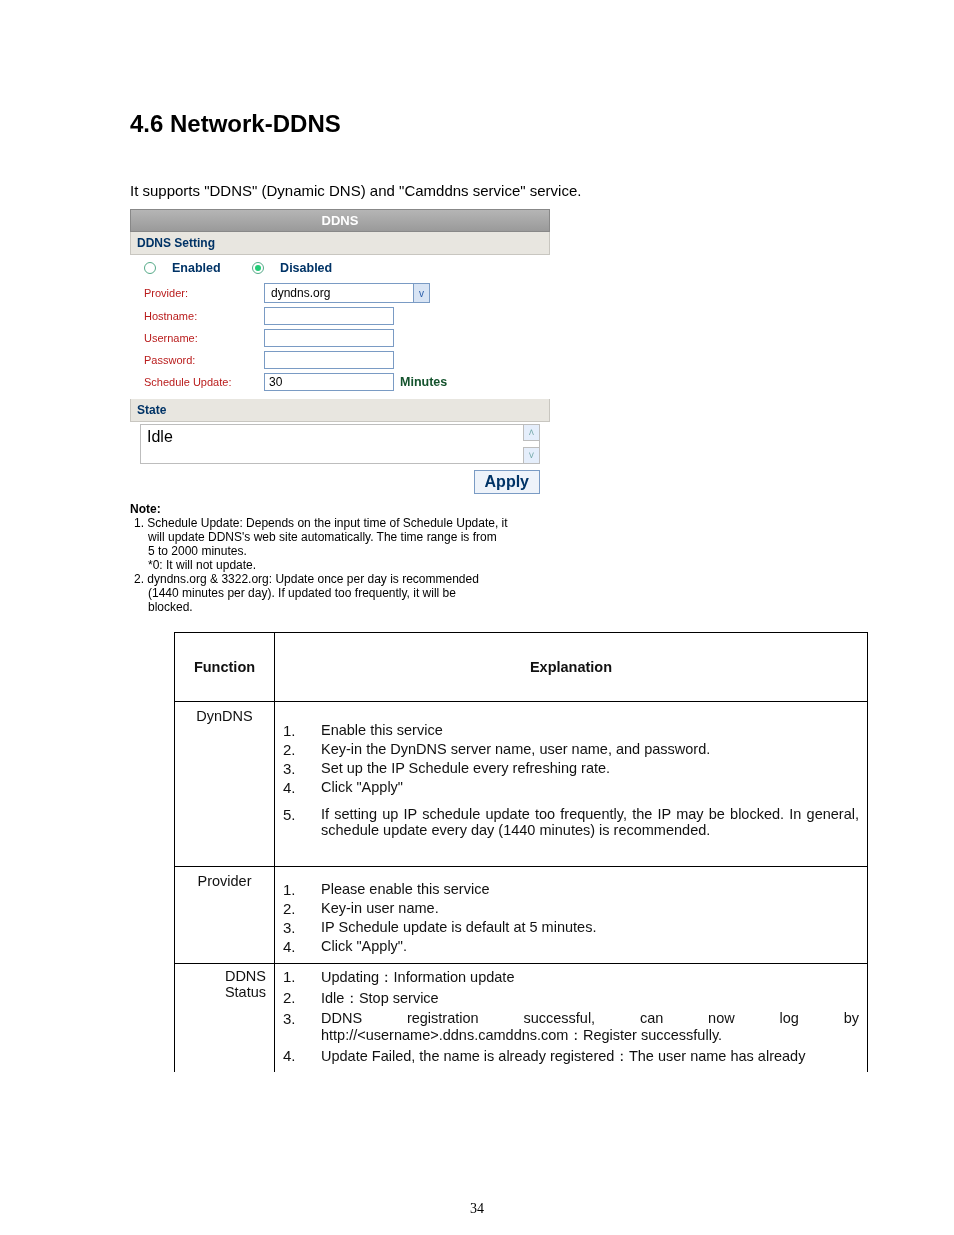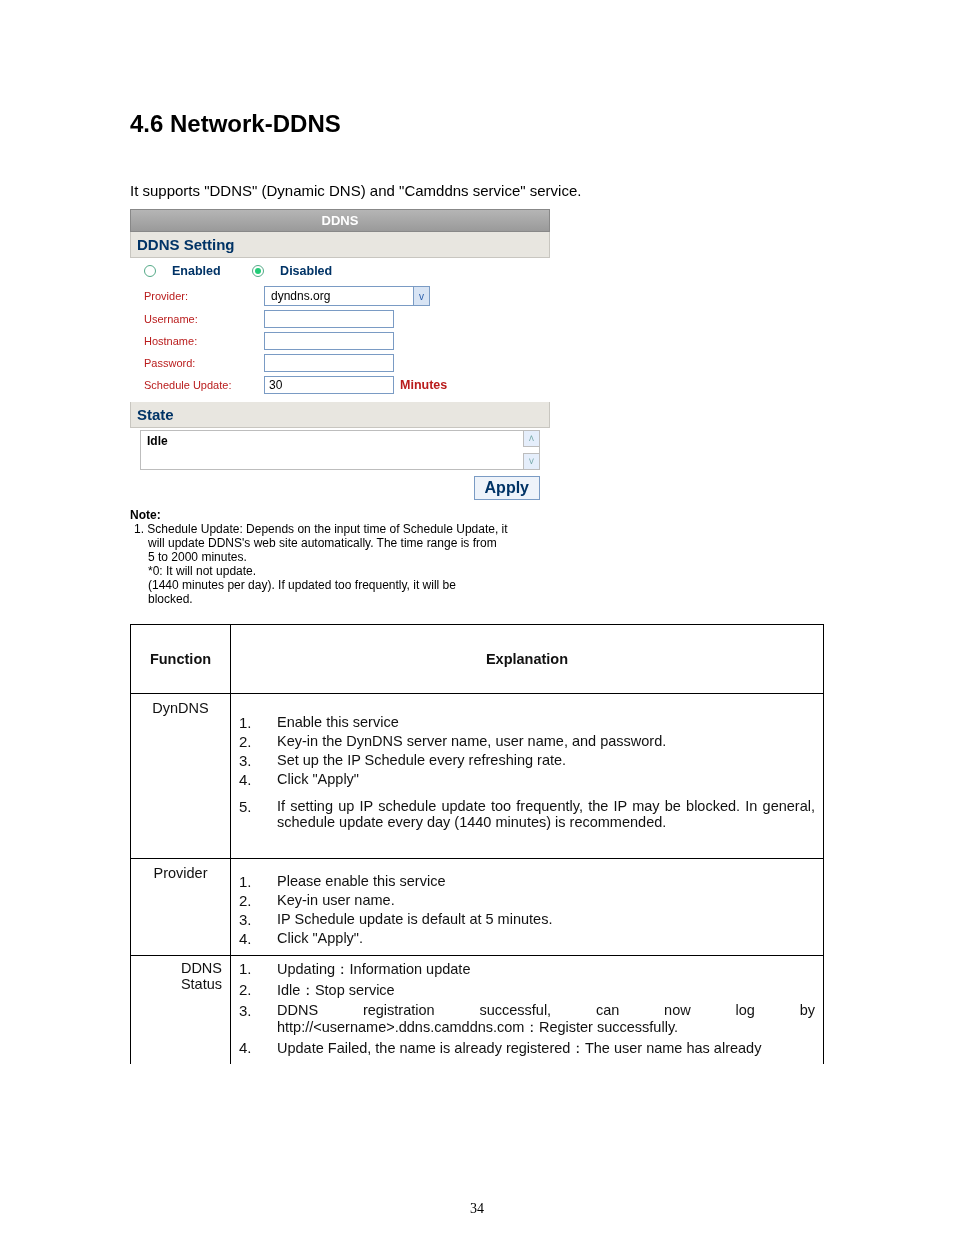--- a/index.html
+++ b/index.html
@@ -37,21 +37,21 @@
     font-weight: bold;
     font-size: 13px;
     padding: 3px 0;
   }
   .section-header {
     background: #e8e6e0;
     border: 1px solid #c8c6c0;
     border-top: 0;
     color: #003366;
     font-weight: bold;
-    font-size: 15px;
+    font-size: 12px;
     padding: 4px 6px;
   }
   .ddns-body { padding: 6px 14px 4px 14px; }
   .radio-row { margin-bottom: 6px; font-size: 12.5px; color: #003366; font-weight: bold; }
   .radio-row label { margin-right: 28px; display:inline-flex; align-items:center; gap:16px;}
   .radio-circle {
     display:inline-block; width:12px; height:12px; border:1px solid #5a8; border-radius:50%; position:relative;
   }
   .radio-circle.checked::after {
     content:""; position:absolute; left:2px; top:2px; width:6px; height:6px; background:#2c7; border-radius:50%;
@@ -62,25 +62,25 @@
     width: 130px; height:18px; font-size:12px; border:1px solid #7a9bc4; padding:1px 4px;
   }
   .dropdown {
     display:inline-flex; align-items:stretch; border:1px solid #7a9bc4; height:20px; background:#fff; font-size:12px;
   }
   .dropdown .dv { padding:2px 6px; width:148px; }
   .dropdown .arrow {
     width:16px; background:#d8e4f4; display:flex; align-items:center; justify-content:center; border-left:1px solid #7a9bc4;
     color:#2a5eaa; font-size:10px;
   }
-  .unit { font-size:12.5px; color:#b91c1c; font-weight:bold; margin-left:6px; }
+  .unit { font-size:12.5px; color:#14532d; font-weight:bold; margin-left:6px; }
   .state-box {
     border:1px solid #bdbdbd; margin: 2px 10px 0 10px; height: 40px; position: relative; background:#fff;
   }
-  .state-text { padding:3px 6px; font-size:12px; font-weight:bold; }
+  .state-text { padding:3px 6px; font-size:16px; font-weight:normal; }
   .scroll-up, .scroll-down {
     position:absolute; right:0; width:16px; height:16px; background:#e5eefb; border-left:1px solid #bdbdbd; font-size:10px; color:#7aa; text-align:center; line-height:16px;
   }
   .scroll-up { top:0; border-bottom:1px solid #bdbdbd; }
   .scroll-down { bottom:0; border-top:1px solid #bdbdbd; }
   .apply-row { text-align:right; padding: 6px 10px 0 0; }
   .apply-btn {
     border:1px solid #7a9bc4; background:#eef3fa; font-size:16px; padding:2px 10px; font-weight:bold; color:#003366;
   }
   .note-block { font-size:12px; color:#000; margin-top:8px; }
@@ -88,20 +88,21 @@
   .note-item { margin-left: 4px; }
   .note-sub { margin-left: 18px; }
 
   
   .exp-table {
     width: 100%;
     border-collapse: collapse;
     margin-top: 18px;
     font-size: 14.5px;
     color:#111;
+    margin-left:44px;
   }
   .exp-table th, .exp-table td {
     border: 1px solid #000;
     padding: 6px 8px;
     vertical-align: top;
   }
   .exp-table thead th { text-align:center; font-weight:bold; background:#fff; padding-top:26px; padding-bottom:26px; }
   .exp-table thead th:first-child { width: 100px; }
   .func-cell { text-align:center; vertical-align: middle; }
   .ol { display:flex; flex-direction:column; gap:2px; }
@@ -136,25 +137,25 @@
       </div>
 
       <div class="form-row">
         <div class="lbl">Provider:</div>
         <div class="dropdown">
           <div class="dv">dyndns.org</div>
           <div class="arrow">v</div>
         </div>
       </div>
       <div class="form-row">
+        <div class="lbl">Hostname:</div>
+        <input type="text" value="" style="">
+      </div>
+      <div class="form-row">
         <div class="lbl">Username:</div>
-        <input type="text" value="" style="">
-      </div>
-      <div class="form-row">
-        <div class="lbl">Hostname:</div>
         <input type="text" value="" style="">
       </div>
       <div class="form-row">
         <div class="lbl">Password:</div>
         <input type="text" value="" style="">
       </div>
       <div class="form-row">
         <div class="lbl">Schedule Update:</div>
         <input type="text" value="30" style="">
         <span class="unit">Minutes</span>
@@ -170,20 +171,21 @@
     <div class="apply-row">
       <button class="apply-btn">Apply</button>
     </div>
 
     <div class="note-block">
       <div class="note-head">Note:</div>
       <div class="note-item">1. Schedule Update: Depends on the input time of Schedule Update, it</div>
       <div class="note-sub">will update DDNS's web site automatically. The time range is from</div>
       <div class="note-sub">5 to 2000 minutes.</div>
       <div class="note-sub">*0: It will not update.</div>
+      <div class="note-item">2. dyndns.org &amp; 3322.org: Update once per day is recommended</div>
       <div class="note-sub">(1440 minutes per day). If updated too frequently, it will be</div>
       <div class="note-sub">blocked.</div>
     </div>
   </div>
 
   <table class="exp-table">
     <thead>
       <tr>
         <th>Function</th>
         <th>Explanation</th>

